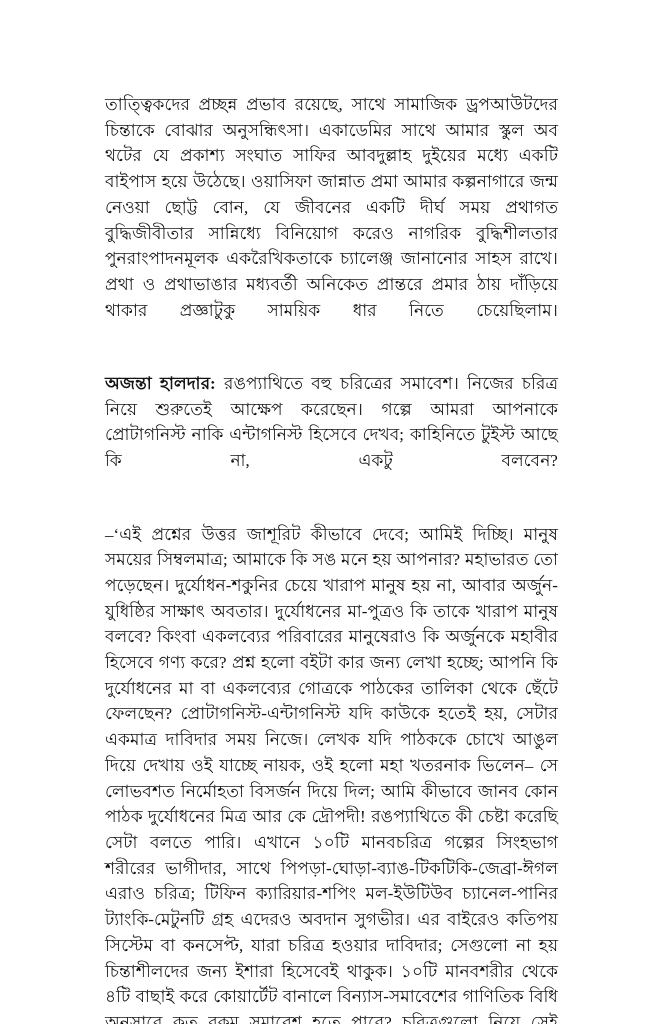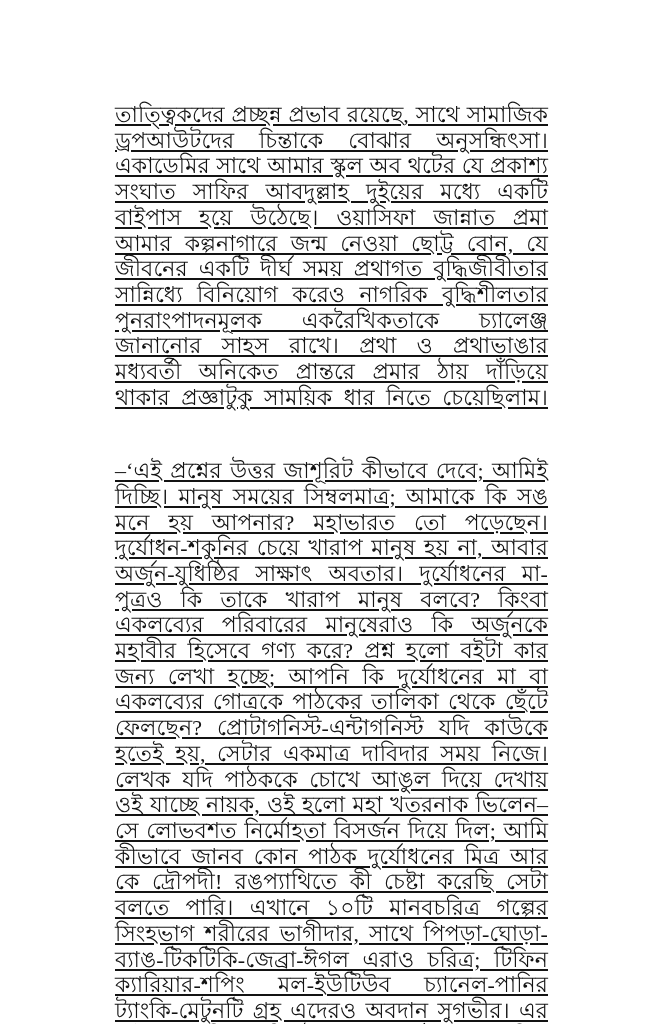--- a/index.html
+++ b/index.html
@@ -20,31 +20,30 @@
     overflow: hidden;
     box-sizing: border-box;
   }
   .text-column {
     position: absolute;
     left: 105px;
     top: 92px;
     width: 453px;
   }
   .para {
-    margin: 10px;
+    margin: 0;
     padding: 0;
     text-align: justify;
     text-justify: inter-word;
-    font-size: 22px;
+    font-size: 17px;
     line-height: 25.7px;
     color: #131313;
     font-family: "Liberation Serif", "DejaVu Serif", serif;
     word-spacing: 0.02em;
     letter-spacing: 0.005em;
-    text-decoration: underline;
     -webkit-font-smoothing: none;
   }
   .para + .para {
     margin-top: 22px;
   }
   .para-first {
     text-indent: 0;
   }
   .speaker {
     font-weight: 700;
@@ -62,19 +61,22 @@
 </head>
 <body>
 
 <div class="page">
   <div class="text-column">
 
     <p class="para para-first">
       <span>তাত্ত্বিকদের প্রচ্ছন্ন প্রভাব রয়েছে, সাথে সামাজিক ড্রপআউটদের চিন্তাকে বোঝার অনুসন্ধিৎসা। একাডেমির সাথে আমার স্কুল অব থটের যে প্রকাশ্য সংঘাত সাফির আবদুল্লাহ দুইয়ের মধ্যে একটি বাইপাস হয়ে উঠেছে। ওয়াসিফা জান্নাত প্রমা আমার কল্পনাগারে জন্ম নেওয়া ছোট্ট বোন, যে জীবনের একটি দীর্ঘ সময় প্রথাগত বুদ্ধিজীবীতার সান্নিধ্যে বিনিয়োগ করেও নাগরিক বুদ্ধিশীলতার পুনরাংপাদনমূলক একরৈখিকতাকে চ্যালেঞ্জ জানানোর সাহস রাখে। প্রথা ও প্রথাভাঙার মধ্যবর্তী অনিকেত প্রান্তরে প্রমার ঠায় দাঁড়িয়ে থাকার প্রজ্ঞাটুকু সাময়িক ধার নিতে চেয়েছিলাম।</span>
     </p>
 
+    <p class="para">
+      <span class="speaker">অজন্তা হালদার:</span><span> রঙপ্যাথিতে বহু চরিত্রের সমাবেশ। নিজের চরিত্র নিয়ে শুরুতেই আক্ষেপ করেছেন। গল্পে আমরা আপনাকে প্রোটাগনিস্ট নাকি এন্টাগনিস্ট হিসেবে দেখব; কাহিনিতে টুইস্ট আছে কি না, একটু বলবেন?</span>
+    </p>
 
     <p class="para no-stretch">
       <span>–‘এই প্রশ্নের উত্তর জাশূরিট কীভাবে দেবে; আমিই দিচ্ছি। মানুষ সময়ের সিম্বলমাত্র; আমাকে কি সঙ মনে হয় আপনার? মহাভারত তো পড়েছেন। দুর্যোধন-শকুনির চেয়ে খারাপ মানুষ হয় না, আবার অর্জুন-যুধিষ্ঠির সাক্ষাৎ অবতার। দুর্যোধনের মা-পুত্রও কি তাকে খারাপ মানুষ বলবে? কিংবা একলব্যের পরিবারের মানুষেরাও কি অর্জুনকে মহাবীর হিসেবে গণ্য করে? প্রশ্ন হলো বইটা কার জন্য লেখা হচ্ছে; আপনি কি দুর্যোধনের মা বা একলব্যের গোত্রকে পাঠকের তালিকা থেকে ছেঁটে ফেলছেন? প্রোটাগনিস্ট-এন্টাগনিস্ট যদি কাউকে হতেই হয়, সেটার একমাত্র দাবিদার সময় নিজে। লেখক যদি পাঠককে চোখে আঙুল দিয়ে দেখায় ওই যাচ্ছে নায়ক, ওই হলো মহা খতরনাক ভিলেন– সে লোভবশত নির্মোহতা বিসর্জন দিয়ে দিল; আমি কীভাবে জানব কোন পাঠক দুর্যোধনের মিত্র আর কে দ্রৌপদী! রঙপ্যাথিতে কী চেষ্টা করেছি সেটা বলতে পারি। এখানে ১০টি মানবচরিত্র গল্পের সিংহভাগ শরীরের ভাগীদার, সাথে পিপড়া-ঘোড়া-ব্যাঙ-টিকটিকি-জেব্রা-ঈগল এরাও চরিত্র; টিফিন ক্যারিয়ার-শপিং মল-ইউটিউব চ্যানেল-পানির ট্যাংকি-মেটুনটি গ্রহ এদেরও অবদান সুগভীর। এর বাইরেও কতিপয় সিস্টেম বা কনসেপ্ট, যারা চরিত্র হওয়ার দাবিদার; সেগুলো না হয় চিন্তাশীলদের জন্য ইশারা হিসেবেই থাকুক। ১০টি মানবশরীর থেকে ৪টি বাছাই করে কোয়ার্টেট বানালে বিন্যাস-সমাবেশের গাণিতিক বিধি অনুসারে কত রকম সমাবেশ হতে পারে? চরিত্রগুলো নিয়ে সেই কোয়ার্টেট তৈরির একটি পাগলামি করার ইচ্ছা জেগেছিল। কোয়ার্টেট বা কয়নেজে</span>
     </p>
 
   </div>
 </div>
 
 </body></html>

